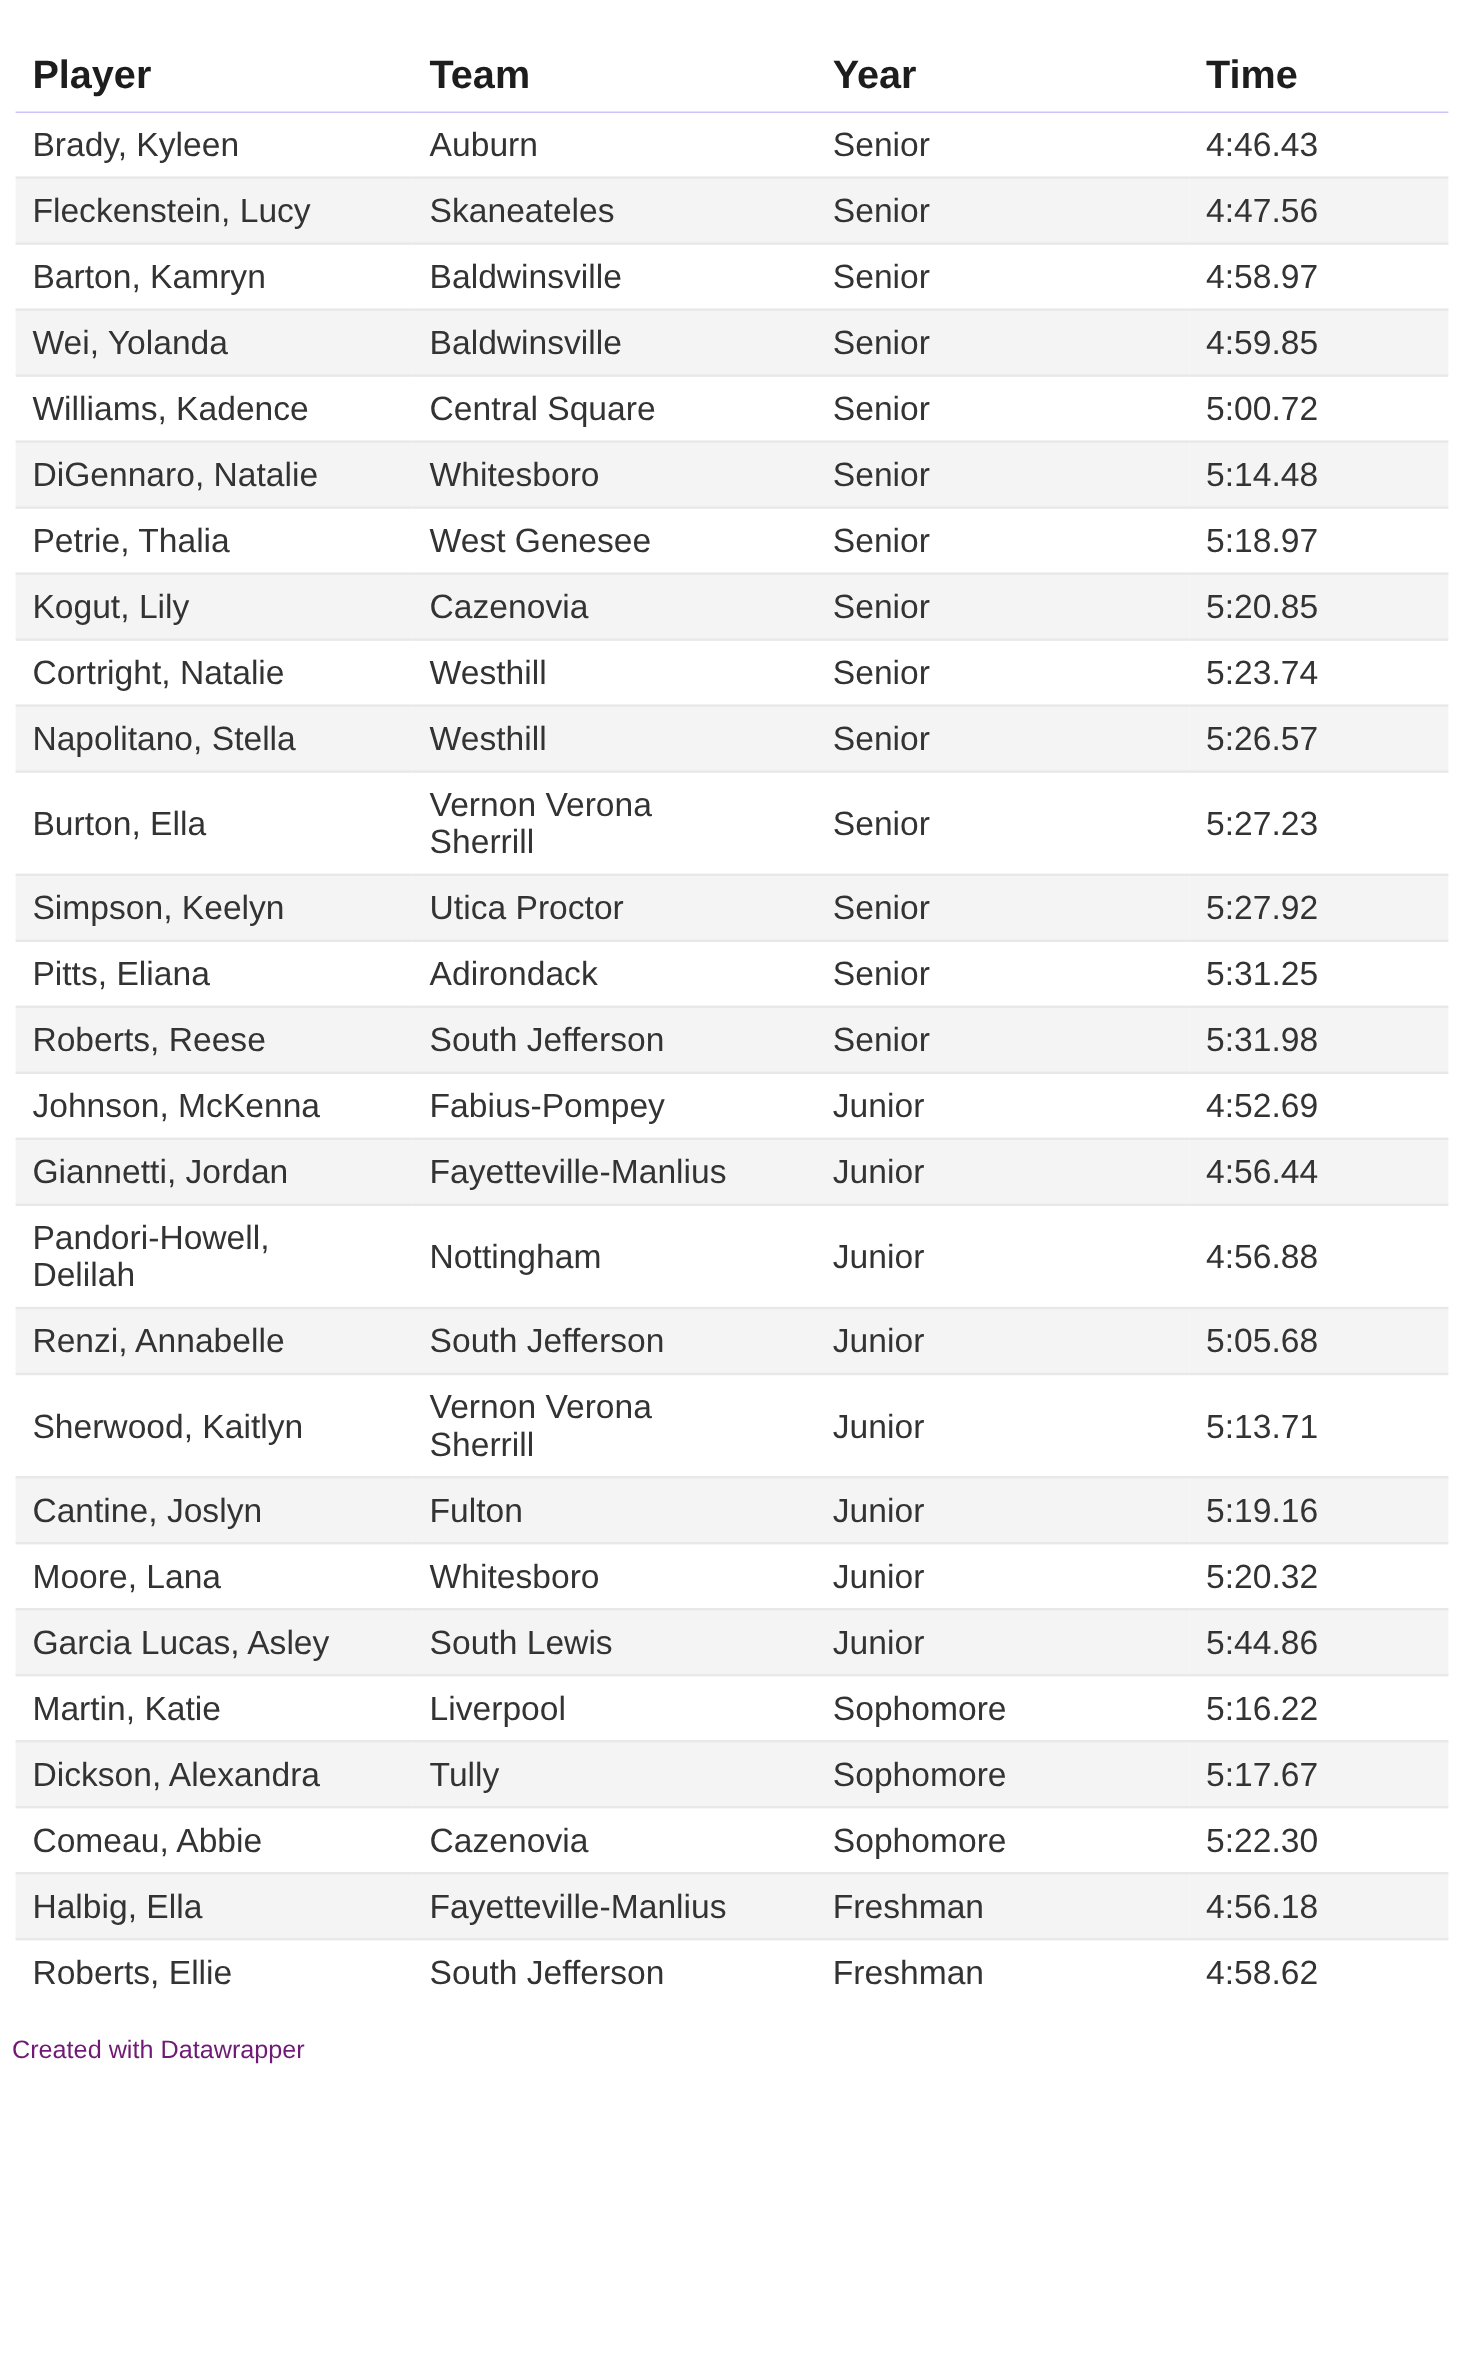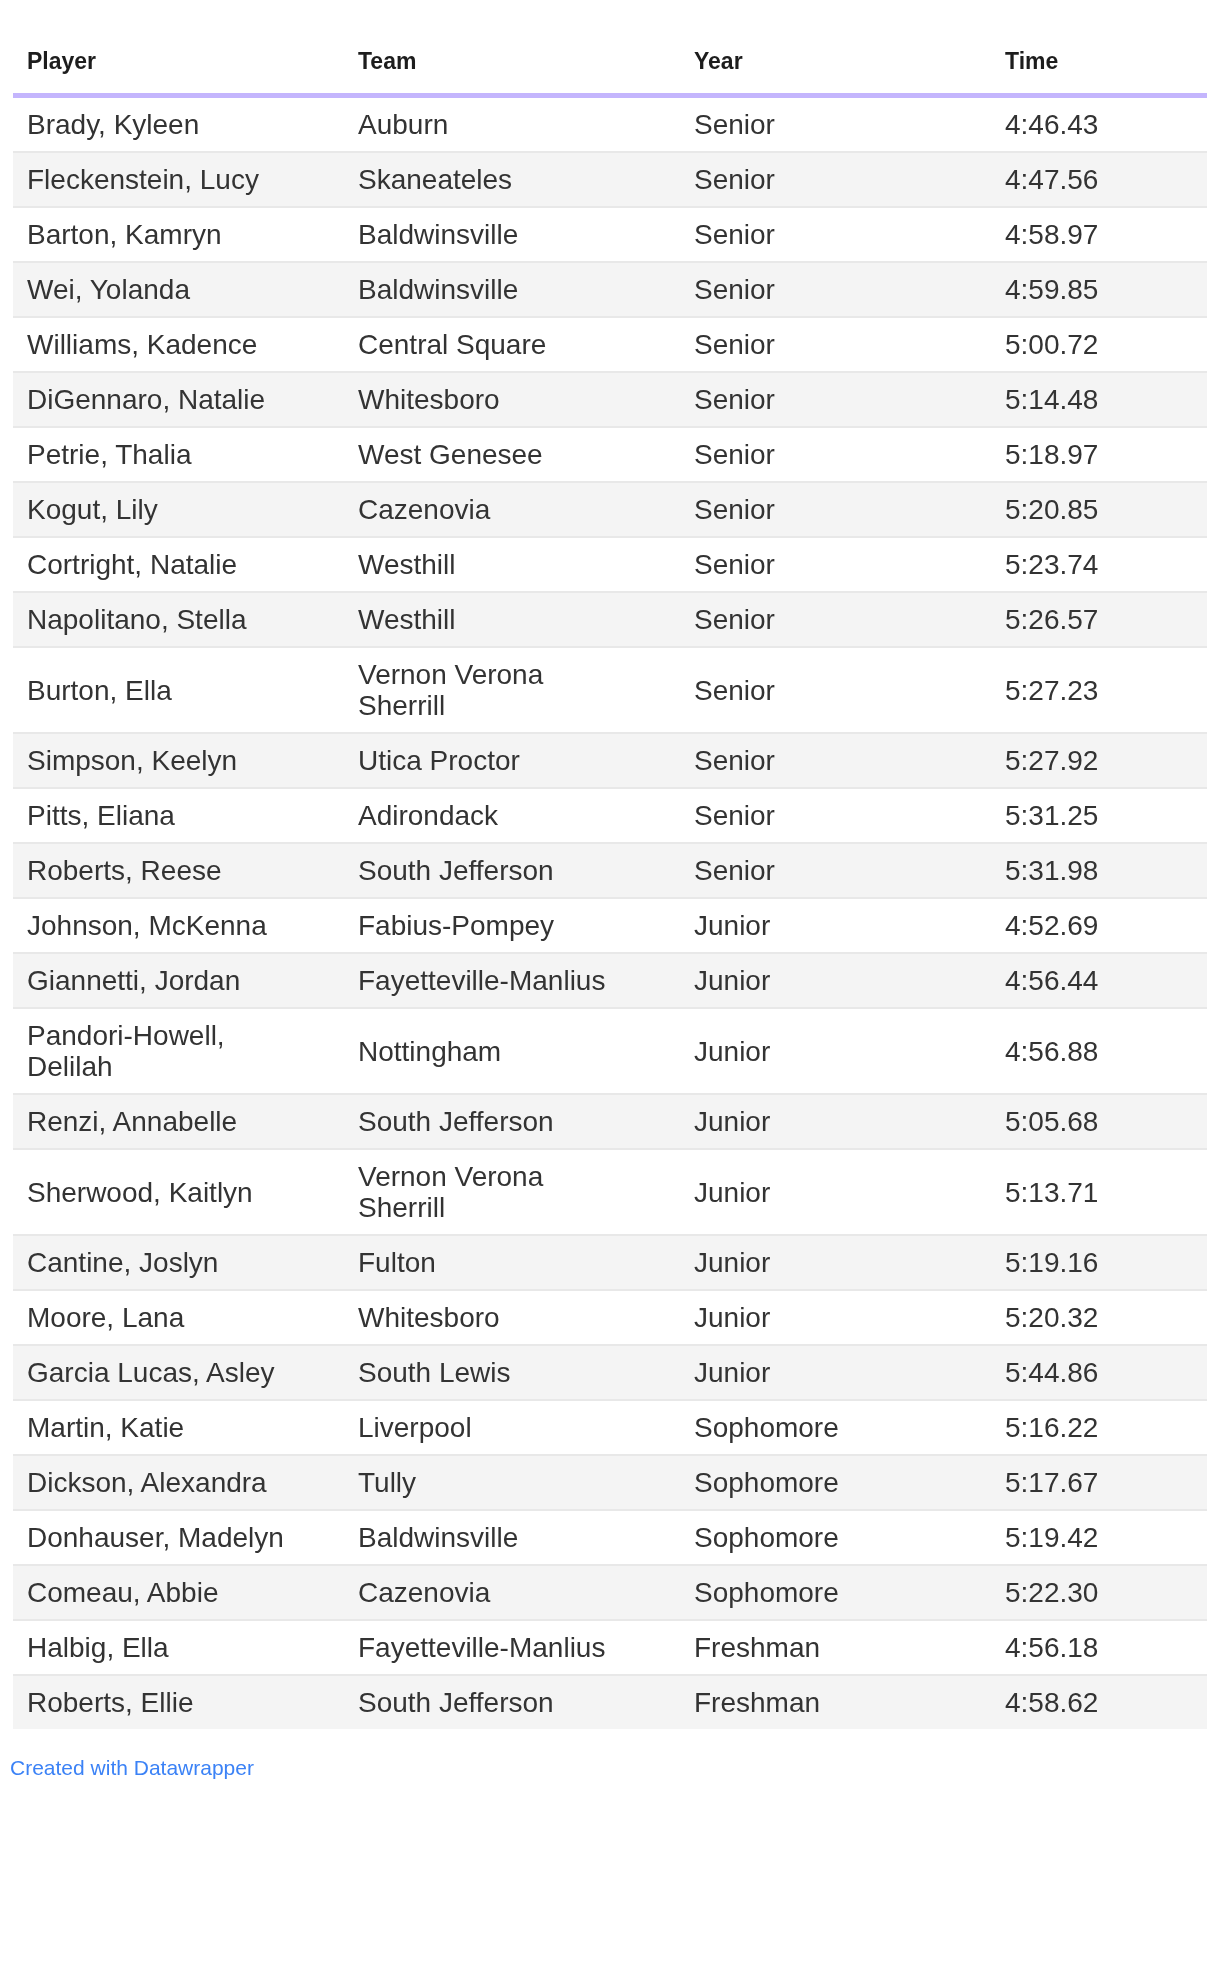--- a/index.html
+++ b/index.html
@@ -21,26 +21,26 @@
     width: 1194px;
     margin-left: 13px;
   }
   col.c-player { width: 331px; }
   col.c-team   { width: 336px; }
   col.c-year   { width: 311px; }
   col.c-time   { width: 216px; }
 
   table.results th {
     text-align: left;
-    font-size: 23px;
+    font-size: 33px;
     line-height: 31px;
     font-weight: bold;
     color: #1d1d1d;
     padding: 46px 14px 16px 14px;
-    border-bottom: 5px solid #c4b5fd;
+    border-bottom: 1px solid #c4b5fd;
   }
   table.results td {
     font-size: 28px;
     line-height: 31px;
     color: #333333;
     padding: 11px 14px;
     vertical-align: middle;
     word-wrap: break-word;
   }
   
@@ -49,21 +49,21 @@
 
   table.results tbody tr td { border-top: 2px solid #e8e8e8; }
   table.results tbody tr:first-child td { border-top: none; }
   table.results tbody tr:nth-child(even) { background: #f4f4f4; }
 
   .attribution {
     display: inline-block;
     margin: 26px 0 0 10px;
     font-size: 21px;
     line-height: 26px;
-    color: #3b82f6;
+    color: #701a75;
     text-decoration: none;
   }
 </style>
 </head>
 <body>
 
 <div class="page">
 
   <table class="results">
     <colgroup>
@@ -219,26 +219,20 @@
           <td class="col-year">Sophomore</td>
           <td class="col-time">5:16.22</td>
         </tr>
         <tr>
           <td class="col-player">Dickson, Alexandra</td>
           <td class="col-team">Tully</td>
           <td class="col-year">Sophomore</td>
           <td class="col-time">5:17.67</td>
         </tr>
         <tr>
-          <td class="col-player">Donhauser, Madelyn</td>
-          <td class="col-team">Baldwinsville</td>
-          <td class="col-year">Sophomore</td>
-          <td class="col-time">5:19.42</td>
-        </tr>
-        <tr>
           <td class="col-player">Comeau, Abbie</td>
           <td class="col-team">Cazenovia</td>
           <td class="col-year">Sophomore</td>
           <td class="col-time">5:22.30</td>
         </tr>
         <tr>
           <td class="col-player">Halbig, Ella</td>
           <td class="col-team">Fayetteville-Manlius</td>
           <td class="col-year">Freshman</td>
           <td class="col-time">4:56.18</td>

